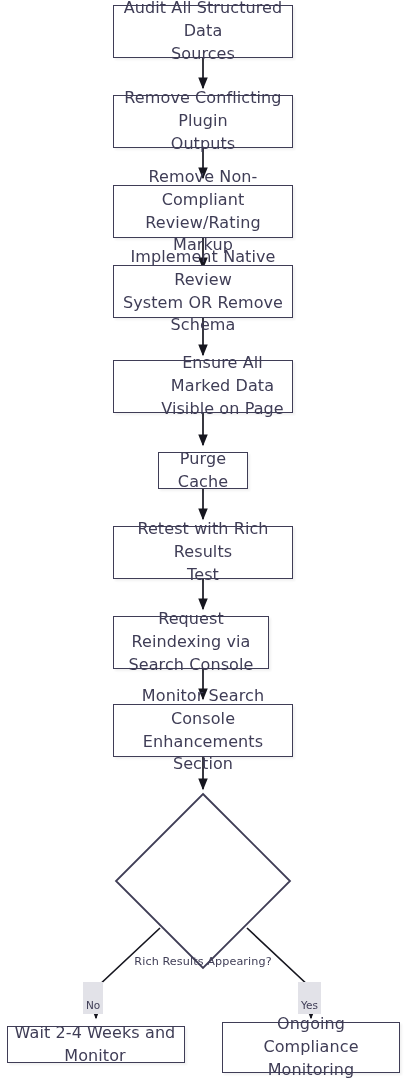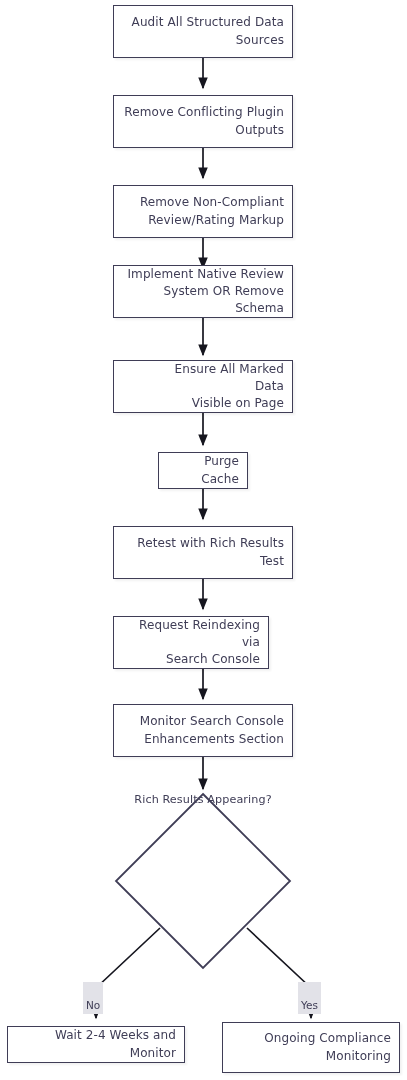--- a/index.html
+++ b/index.html
@@ -24,39 +24,39 @@
     width: 407px;
     height: 1080px;
     pointer-events: none;
   }
   .node {
     position: absolute;
     box-sizing: border-box;
     border: 1.6px solid #3f3d56;
     background: #ffffff;
     color: #3f3d56;
-    font-size: 12px;
+    font-size: 16px;
     line-height: 1.42;
     letter-spacing: 0.1px;
-    text-align: right;
+    text-align: center;
     display: flex;
     align-items: center;
     justify-content: center;
     padding: 2px 8px;
     box-shadow: 1.5px 2px 2px rgba(0,0,0,0.055);
   }
   .node-label {
     display: block;
     width: 100%;
     white-space: pre-line;
   }
   .diamond-wrap {
     position: absolute;
     display: flex;
-    align-items: flex-start;
+    align-items: flex-end;
     justify-content: center;
   }
   .diamond-wrap svg {
     position: absolute;
     left: 0;
     top: 0;
   }
   .diamond-label {
     position: relative;
     color: #3f3d56;

